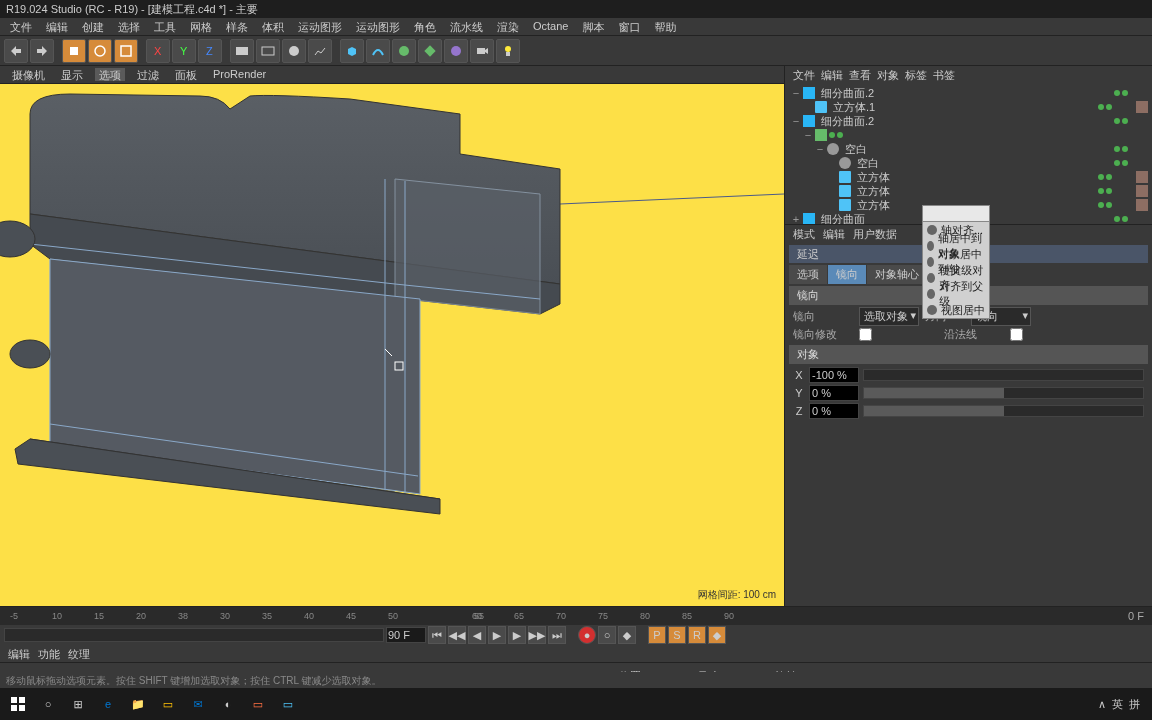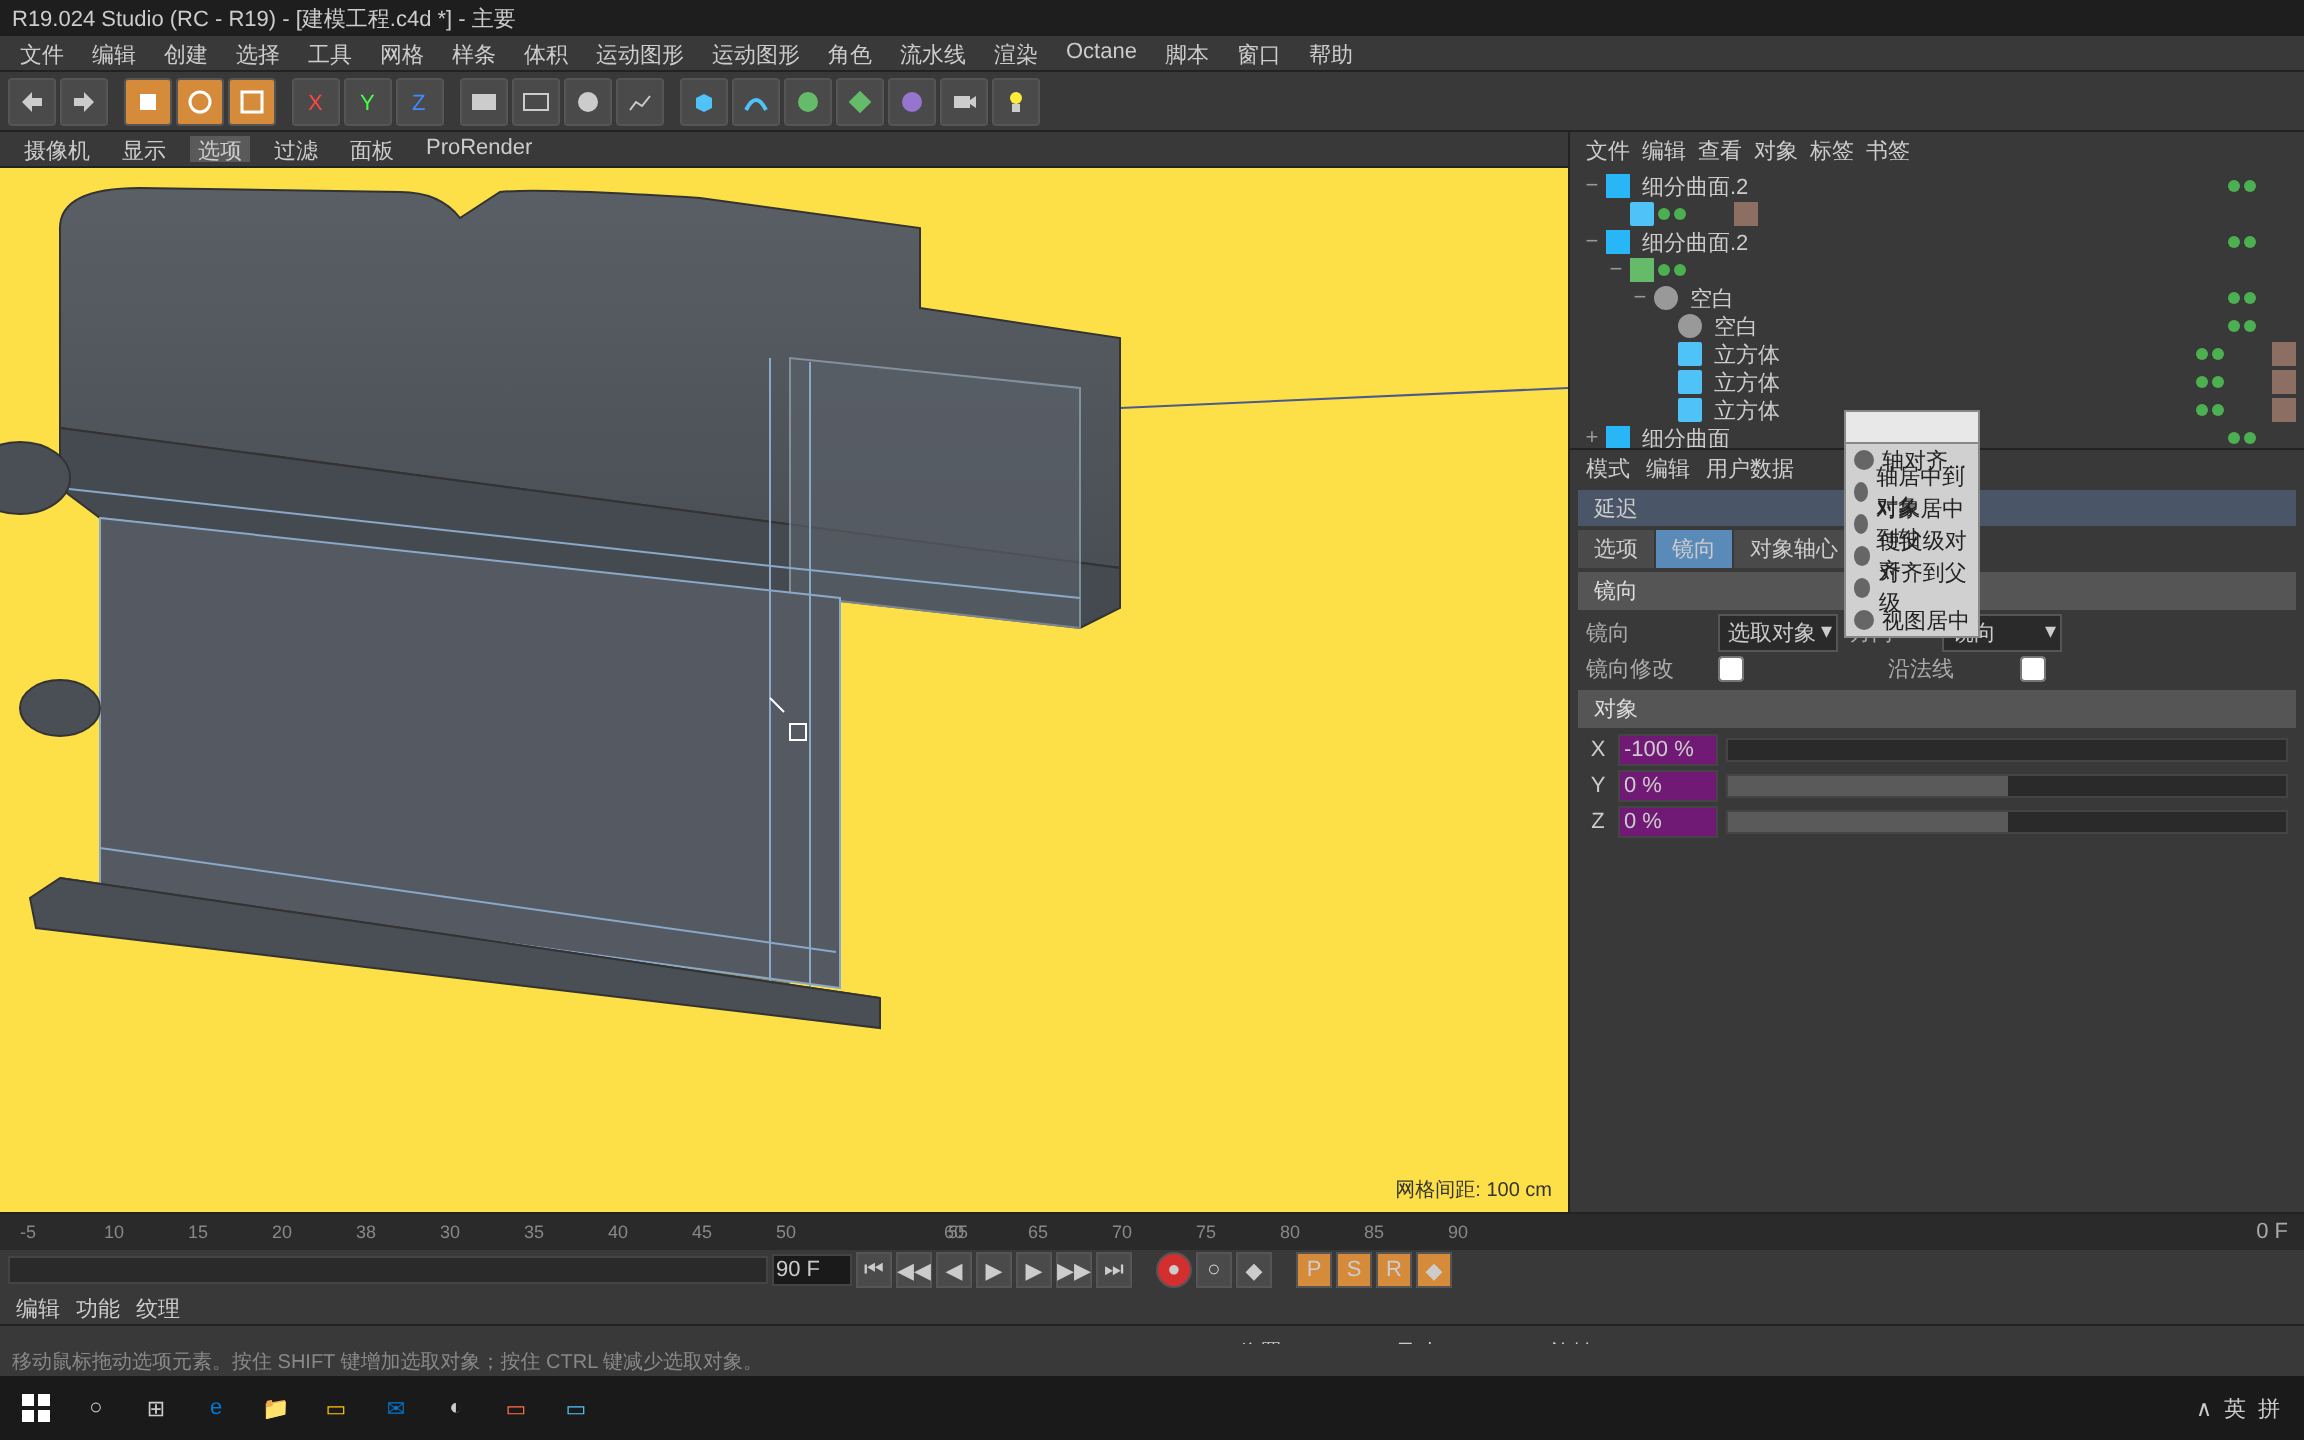--- a/index.html
+++ b/index.html
@@ -45,21 +45,21 @@
 .attr-tabs { display: flex; gap: 1px; margin: 2px 4px; }
 .attr-tab { padding: 2px 8px; background: #4a4a4a; cursor: pointer; }
 .attr-tab.active { background: #5a8ab8; }
 .attr-row { display: flex; align-items: center; height: 18px; padding: 2px 8px; gap: 6px; }
 .attr-label { width: 60px; color: #aaa; }
 .attr-dropdown { background: #2a2a2a; border: 1px solid #555; padding: 1px 4px; min-width: 60px; position: relative; }
 .attr-dropdown::after { content: '▾'; position: absolute; right: 2px; }
 .attr-section { background: #555; padding: 2px 8px; margin: 2px 4px; color: #ddd; }
 .slider-row { display: flex; align-items: center; height: 18px; padding: 2px 8px; gap: 4px; }
 .slider-label { width: 12px; text-align: center; }
-.slider-input { width: 50px; background: #701a75; border: 1px solid #444; color: #ccc; padding: 1px 2px; }
+.slider-input { width: 50px; background: #000000; border: 1px solid #444; color: #ccc; padding: 1px 2px; }
 .slider-track { flex: 1; height: 12px; background: #2a2a2a; position: relative; border: 1px solid #444; }
 .slider-fill { position: absolute; left: 0; top: 0; bottom: 0; background: #5a5a5a; }
 .timeline { height: 56px; background: #393939; border-top: 1px solid #222; }
 .time-ruler { height: 18px; background: #2a2a2a; display: flex; align-items: center; position: relative; overflow: hidden; }
 .time-tick { position: absolute; font-size: 9px; color: #888; }
 .time-controls { height: 20px; display: flex; align-items: center; padding: 2px 4px; gap: 2px; }
 .time-slider { flex: 1; max-width: 380px; height: 14px; background: #2a2a2a; border: 1px solid #444; }
 .time-input { width: 40px; background: #1a1a1a; border: 1px solid #444; color: #ccc; padding: 1px; }
 .play-btn { width: 18px; height: 18px; background: #4a4a4a; border: 1px solid #555; display: flex; align-items: center; justify-content: center; }
 .play-btn.rec { background: #d32f2f; border-radius: 50%; }
@@ -272,20 +272,21 @@
     <span class="tree-label">细分曲面.2</span>
     <span class="tree-dots">
             <span class="dot g"></span>
             <span class="dot g"></span>
           </span>
     </div>
         <div class="tree-row">
           <span class="tree-indent" style="width:12px"></span>
     <span class="tree-expand"></span>
     <span class="tree-icon cube"></span>
+    <span class="tree-label">立方体.1</span>
     <span class="tree-dots">
             <span class="dot g"></span>
             <span class="dot g"></span>
           </span>
     <span class="tree-tag"></span>
         </div>
         <div class="tree-row">
           <span class="tree-indent" style="width:0px"></span>
     <span class="tree-expand">−</span>
     <span class="tree-icon sds"></span>

